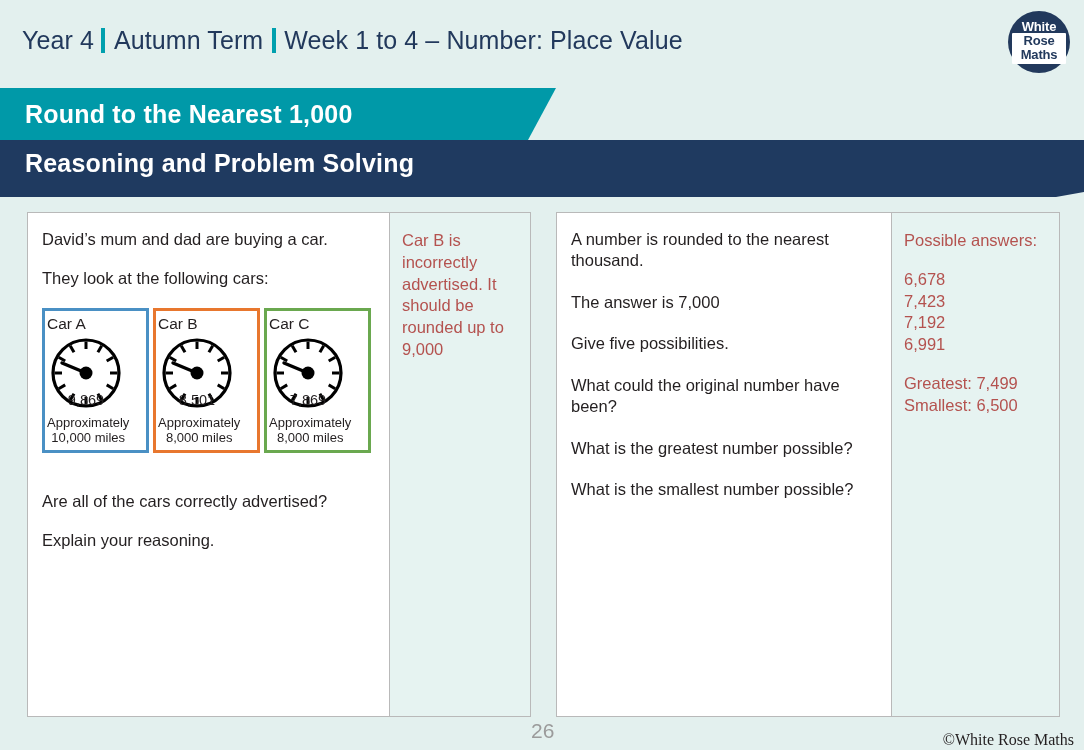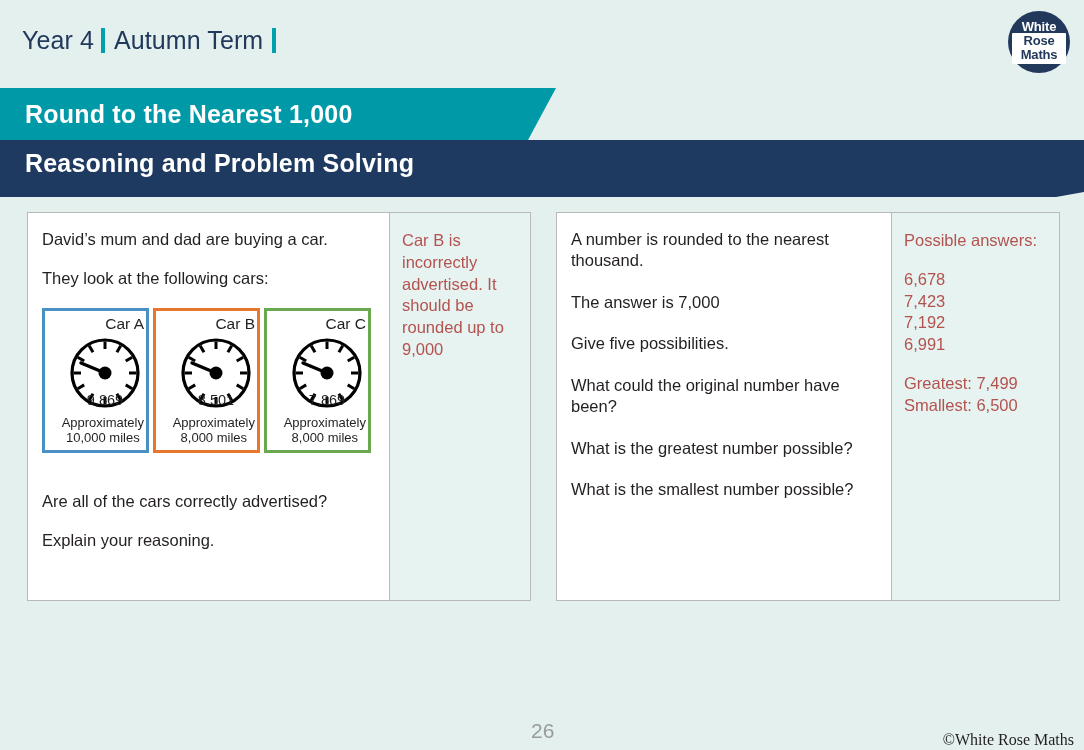--- a/index.html
+++ b/index.html
@@ -115,21 +115,21 @@
     margin-top: 9px;
     letter-spacing: 0.2px;
   }
 
   
   .panels {
     position: absolute;
     left: 27px;
     top: 212px;
     width: 1033px;
-    height: 389px;
+    height: 505px;
     display: flex;
     justify-content: space-between;
   }
   .panel {
     width: 504px;
     height: 100%;
     display: flex;
     box-sizing: border-box;
     border: 1px solid #b9b9b9;
     background: #ffffff;
@@ -172,21 +172,21 @@
     margin: 4px 0 0 0;
   }
   .car {
     width: 107px;
     box-sizing: border-box;
     border: 3px solid #4a90c4;
     background: #ffffff;
     padding: 4px 2px 5px 2px;
     display: flex;
     flex-direction: column;
-    align-items: flex-end;
+    align-items: flex-start;
   }
   .car.b { border-color: #e8772e; }
   .car.c { border-color: #6aa84f; }
   .car .cname {
     font-size: 15.5px;
     color: #231f20;
     line-height: 18px;
     margin-bottom: 1px;
   }
   .car .capprox {
@@ -232,20 +232,21 @@
   }
 </style>
 </head>
 <body>
 
 <div class="top-title">
   <span class="seg">Year 4</span>
   <span class="pipe"></span>
   <span class="seg">Autumn Term</span>
   <span class="pipe tight"></span>
+  <span class="seg">Week 1 to 4 – Number: Place Value</span>
 </div>
 
 <div class="logo">
   <div class="l1">White</div>
   <div class="band">
     <div class="l2">Rose</div>
     <div class="l3">Maths</div>
   </div>
 </div>
 

